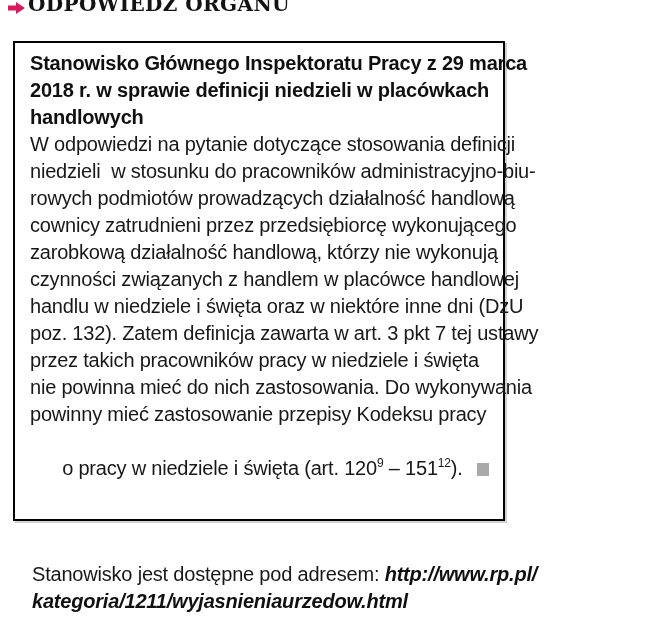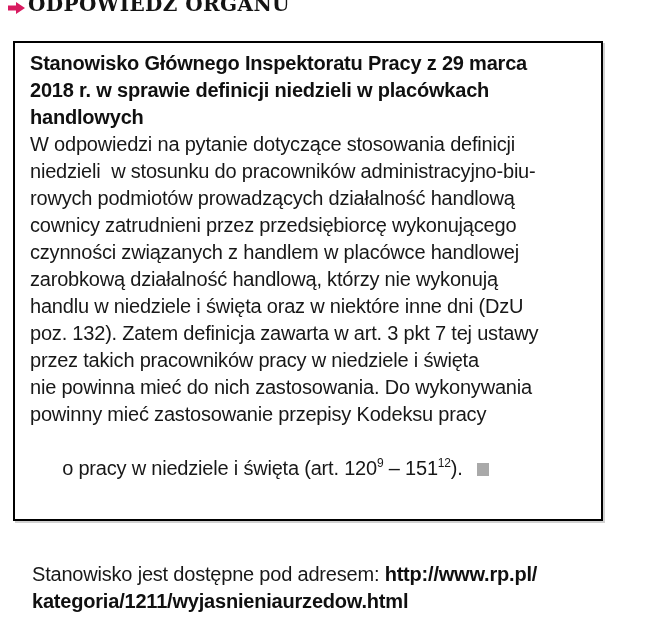--- a/index.html
+++ b/index.html
@@ -26,21 +26,21 @@
     font-weight:bold;
     font-size:20px; line-height:22px;
     letter-spacing:0.4px;
     color:#131313;
     white-space:pre;
   }
 
   
   .statement-box {
     position:absolute; left:13px; top:41px;
-    width:590px;
+    width:492px;
     border:2px solid #000000;
     box-shadow:2px 2px 0 rgba(0,0,0,0.18);
     background:#ffffff;
     padding:7px 4px 10px 15px;
   }
   .line {
     font-size:20px; line-height:27px;
     letter-spacing:-0.2px;
     white-space:pre;
     color:#181818;
@@ -56,21 +56,21 @@
   }
 
   
   .source-note {
     position:absolute; left:32px; top:561px;
     font-size:20px; line-height:28px;
     letter-spacing:-0.2px;
     color:#181818;
   }
   .source-note .line { font-size:20px; }
-  .bold { font-weight:bold; color:#101010; }
+  .bold { font-weight:bold; color:#101010;font-style:italic; }
 </style>
 </head>
 <body>
 
 <div class="doc">
 
   <div class="section-header">
     <svg class="arrow-icon" width="17" height="12" viewBox="0 0 17 12">
       <path d="M0 3.5 H8 V0 L17 6 L8 12 V8.5 H0 Z" fill="#d81b60"></path>
     </svg>
@@ -79,22 +79,22 @@
 
   <div class="statement-box">
     <div class="line title-line">Stanowisko Głównego Inspektoratu Pracy z 29 marca</div>
     <div class="line title-line">2018 r. w sprawie definicji niedzieli w placówkach</div>
     <div class="line title-line">handlowych</div>
 
     <div class="line">W odpowiedzi na pytanie dotyczące stosowania definicji</div>
     <div class="line">niedzieli  w stosunku do pracowników administracyjno-biu-</div>
     <div class="line">rowych podmiotów prowadzących działalność handlową</div>
     <div class="line">cownicy zatrudnieni przez przedsiębiorcę wykonującego</div>
+    <div class="line">zarobkową działalność handlową, którzy nie wykonują</div>
     <div class="line">czynności związanych z handlem w placówce handlowej</div>
-    <div class="line">zarobkową działalność handlową, którzy nie wykonują</div>
     <div class="line">handlu w niedziele i święta oraz w niektóre inne dni (DzU</div>
     <div class="line">poz. 132). Zatem definicja zawarta w art. 3 pkt 7 tej ustawy</div>
     <div class="line">przez takich pracowników pracy w niedziele i święta</div>
     <div class="line">nie powinna mieć do nich zastosowania. Do wykonywania</div>
     <div class="line">powinny mieć zastosowanie przepisy Kodeksu pracy</div>
 
     <div class="line">
       <span>o pracy w niedziele i święta (art. 120</span><sup class="ref">9</sup><span> – 151</span><sup class="ref">12</sup><span>). </span><span class="end-marker-square"></span>
     </div>
   </div>

